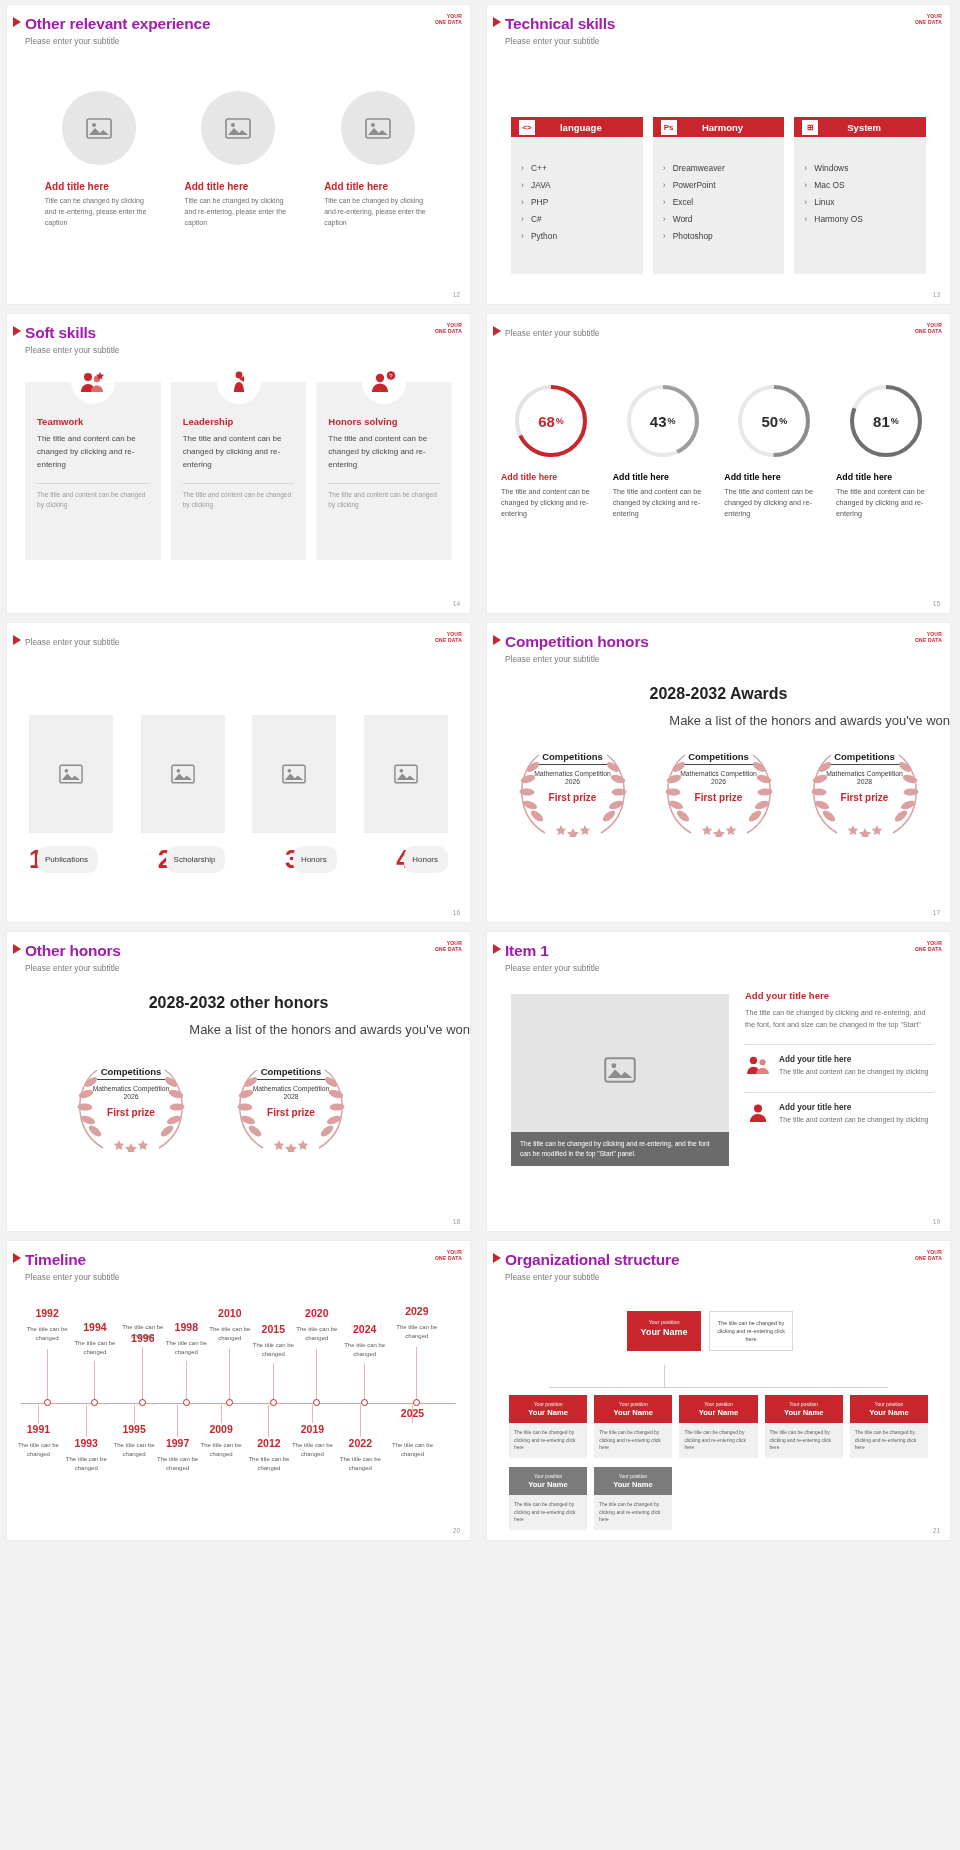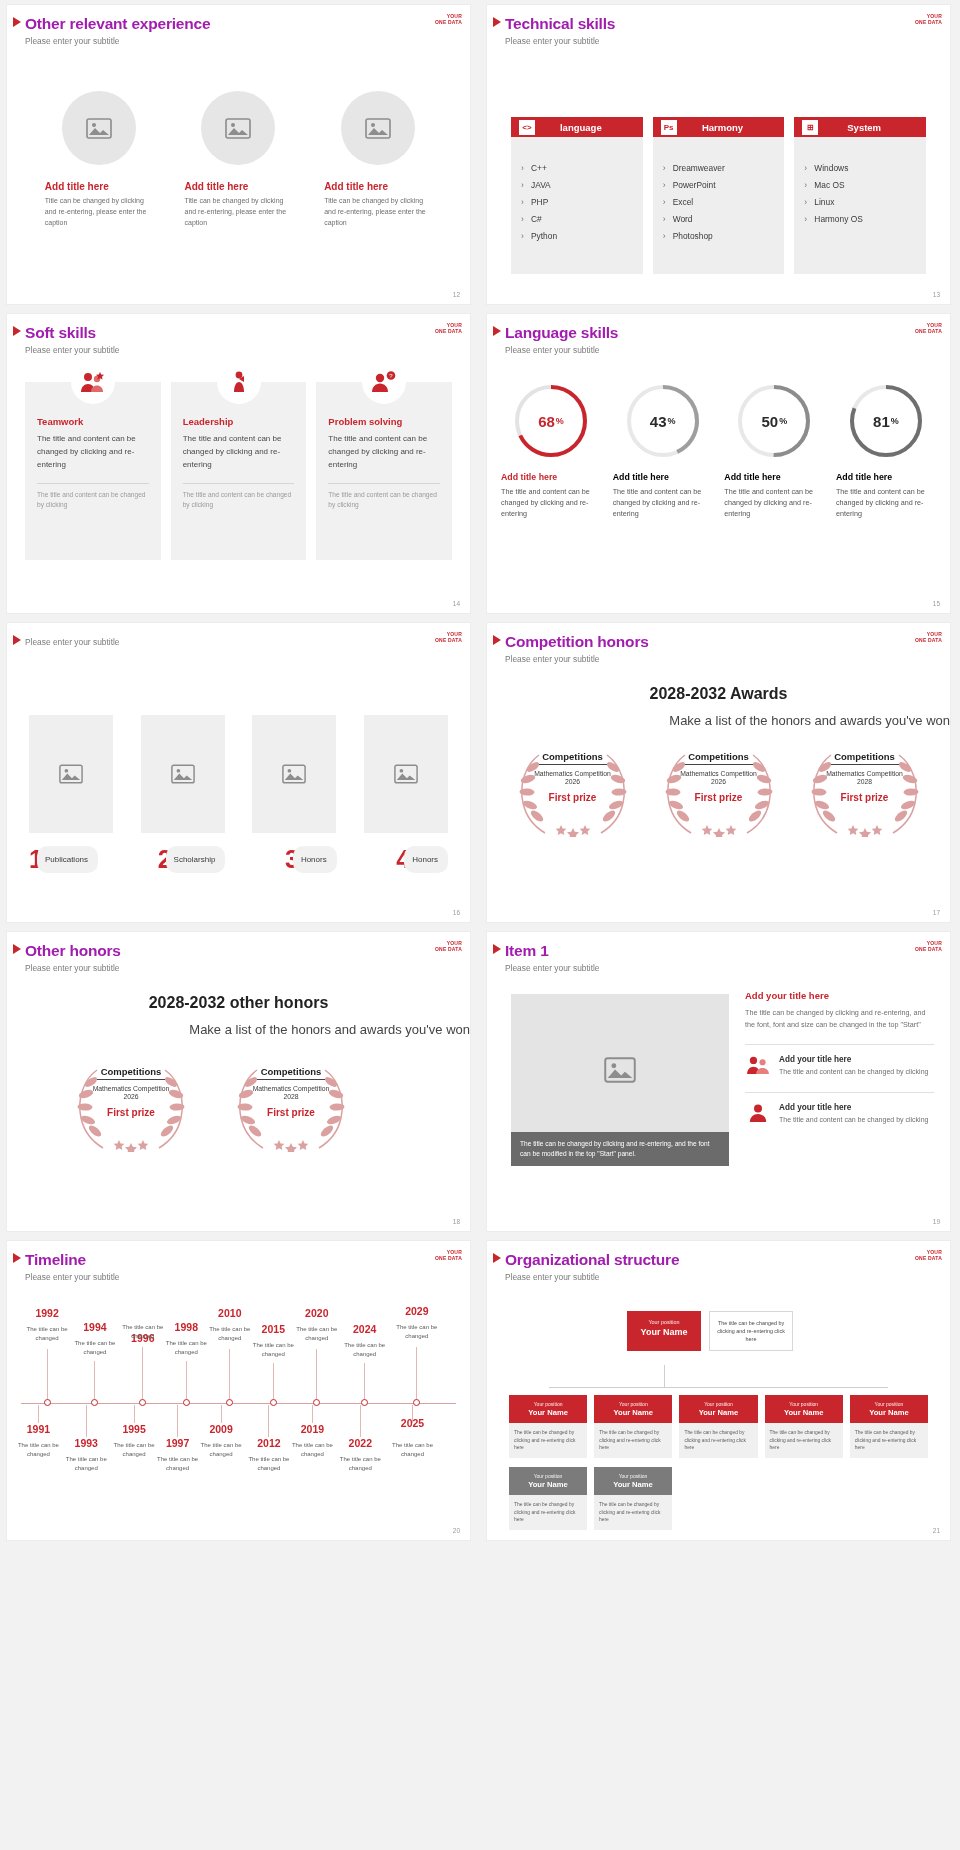--- a/index.html
+++ b/index.html
@@ -298,33 +298,32 @@
       </div>
       <div class="soft-card">
         <div class="soft-ico">
           <svg width="26" height="22" viewBox="0 0 26 22">
               <circle cx="9" cy="7" r="4.2" fill="#c8252c"></circle>
               <path d="M1 21c0-5 3.6-8.5 8-8.5s8 3.5 8 8.5z" fill="#c8252c"></path>
               <circle cx="20" cy="4.5" r="4.3" fill="#c8252c"></circle>
               <text x="20" y="7.4" font-size="6" fill="#fff" text-anchor="middle" font-family="Liberation Sans">?</text>
             </svg>
         </div>
-        <div class="soft-h">Problem solving</div>
+        <div class="soft-h">Honors solving</div>
         <div class="soft-b">The title and content can be changed by clicking and re-entering</div>
         <div class="soft-div"></div>
         <div class="soft-f">The title and content can be changed by clicking</div>
       </div>
     </div>
     <div class="pnum">14</div>
   </div>
 
   <div class="slide">
     <div class="tri"></div>
     <div class="s-head">
-      <div class="s-title">Language skills</div>
       <div class="s-sub">Please enter your subtitle</div>
     </div>
     <div class="logo">
       <div>YOUR</div>
         <div>ONE DATA</div>
     </div>
 
     <div class="rings">
       <div class="ring-col">
         <div class="ring-wrap">
@@ -764,21 +763,21 @@
 
       <div class="tl-tick" style="left:67%; top:106px; height:18px;"></div>
       <div class="tl-year" style="left:67%; top:124px;">2019</div>
       <div class="tl-txt" style="left:67%; top:142px;">The title can be changed</div>
 
       <div class="tl-tick" style="left:78%; top:106px; height:32px;"></div>
       <div class="tl-year" style="left:78%; top:138px;">2022</div>
       <div class="tl-txt" style="left:78%; top:156px;">The title can be changed</div>
 
       <div class="tl-tick" style="left:90%; top:106px; height:18px;"></div>
-      <div class="tl-year" style="left:90%; top:118px;">2025</div>
+      <div class="tl-year" style="left:90%; top:108px;">2025</div>
       <div class="tl-txt" style="left:90%; top:142px;">The title can be changed</div>
     </div>
     <div class="pnum">20</div>
   </div>
 
   <div class="slide">
     <div class="tri"></div>
     <div class="s-head">
       <div class="s-title">Organizational structure</div>
       <div class="s-sub">Please enter your subtitle</div>

